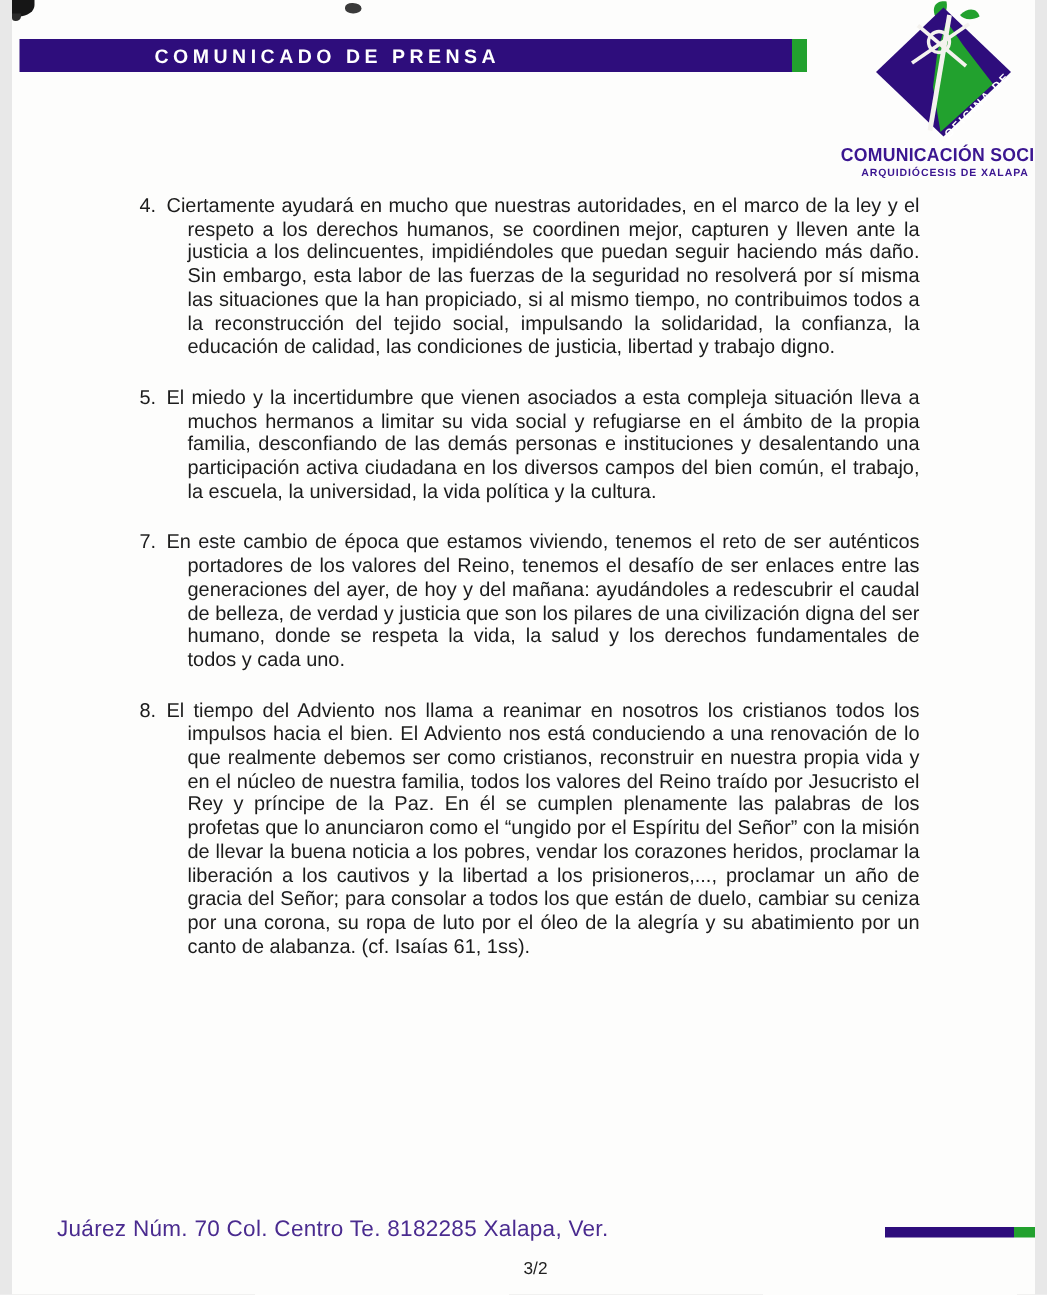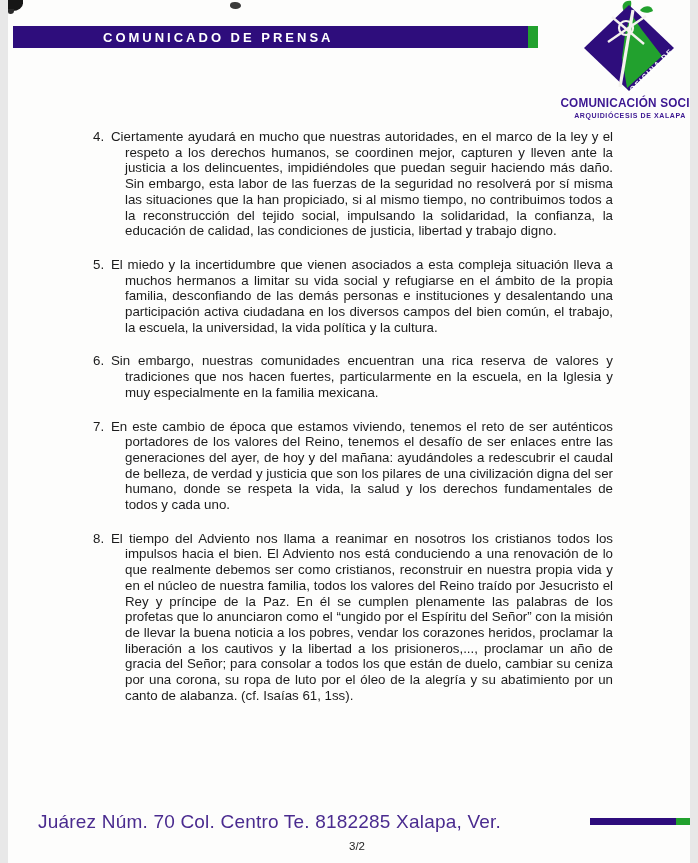--- a/index.html
+++ b/index.html
@@ -55,21 +55,21 @@
   .content{position:absolute;left:85px;top:129px;width:520px;}
   .para{
     font-size:13.3px;line-height:15.7px;text-align:justify;
     padding-left:32px;text-indent:-32px;margin-bottom:18px;
     color:var(--body-text);
   }
   .para-num{display:inline-block;width:18px;text-indent:0;}
   
   .footer-address{
     position:absolute;left:30px;top:811px;
-    color:var(--footer-purple);font-size:19px;letter-spacing:.2px;
+    color:var(--footer-purple);font-size:15px;letter-spacing:.2px;
   }
   .footer-bar-purple{position:absolute;left:582px;top:818px;width:86px;height:7px;background:var(--banner-purple);}
   .footer-bar-green{position:absolute;left:668px;top:818px;width:30px;height:7px;background:var(--accent-green);}
   .page-number{
     position:absolute;left:0;top:840px;width:698px;text-align:center;
     font-size:11.5px;color:#222;
   }
 </style>
 </head>
 <body>
@@ -102,21 +102,20 @@
 
       <text x="-4" y="5" transform="translate(62,86) rotate(-45)" font-family="Liberation Sans, sans-serif" font-size="7.5" font-weight="bold" fill="#ffffff" letter-spacing="1.5">OFICINA DE</text>
     </svg>
   </div>
   <div class="org-name">COMUNICACIÓN SOCIAL</div>
   <div class="org-subtitle">ARQUIDIÓCESIS DE XALAPA</div>
 
   <div class="content">
     <div class="para"><span class="para-num">4.</span><span>Ciertamente ayudará en mucho que nuestras autoridades, en el marco de la ley y el respeto a los derechos humanos, se coordinen mejor, capturen y lleven ante la justicia a los delincuentes, impidiéndoles que puedan seguir haciendo más daño. Sin embargo, esta labor de las fuerzas de la seguridad no resolverá por sí misma las situaciones que la han propiciado, si al mismo tiempo, no contribuimos todos a la reconstrucción del tejido social, impulsando la solidaridad, la confianza, la educación de calidad, las condiciones de justicia, libertad y trabajo digno.</span></div>
     <div class="para"><span class="para-num">5.</span><span>El miedo y la incertidumbre que vienen asociados a esta compleja situación lleva a muchos hermanos a limitar su vida social y refugiarse en el ámbito de la propia familia, desconfiando de las demás personas e instituciones y desalentando una participación activa ciudadana en los diversos campos del bien común, el trabajo, la escuela, la universidad, la vida política y la cultura.</span></div>
-    <div class="para"><span class="para-num">6.</span><span>Sin embargo, nuestras comunidades encuentran una rica reserva de valores y tradiciones que nos hacen fuertes, particularmente en la escuela, en la Iglesia y muy especialmente en la familia mexicana.</span></div>
     <div class="para"><span class="para-num">7.</span><span>En este cambio de época que estamos viviendo, tenemos el reto de ser auténticos portadores de los valores del Reino, tenemos el desafío de ser enlaces entre las generaciones del ayer, de hoy y del mañana: ayudándoles a redescubrir el caudal de belleza, de verdad y justicia que son los pilares de una civilización digna del ser humano, donde se respeta la vida, la salud y los derechos fundamentales de todos y cada uno.</span></div>
     <div class="para"><span class="para-num">8.</span><span>El tiempo del Adviento nos llama a reanimar en nosotros los cristianos todos los impulsos hacia el bien. El Adviento nos está conduciendo a una renovación de lo que realmente debemos ser como cristianos, reconstruir en nuestra propia vida y en el núcleo de nuestra familia, todos los valores del Reino traído por Jesucristo el Rey y príncipe de la Paz. En él se cumplen plenamente las palabras de los profetas que lo anunciaron como el “ungido por el Espíritu del Señor” con la misión de llevar la buena noticia a los pobres, vendar los corazones heridos, proclamar la liberación a los cautivos y la libertad a los prisioneros,..., proclamar un año de gracia del Señor; para consolar a todos los que están de duelo, cambiar su ceniza por una corona, su ropa de luto por el óleo de la alegría y su abatimiento por un canto de alabanza. (cf. Isaías 61, 1ss).</span></div>
   </div>
 
   <div class="footer-address">Juárez Núm. 70 Col. Centro Te. 8182285 Xalapa, Ver.</div>
   <div class="footer-bar-purple"></div>
   <div class="footer-bar-green"></div>
   <div class="page-number">3/2</div>
 
 </div>

